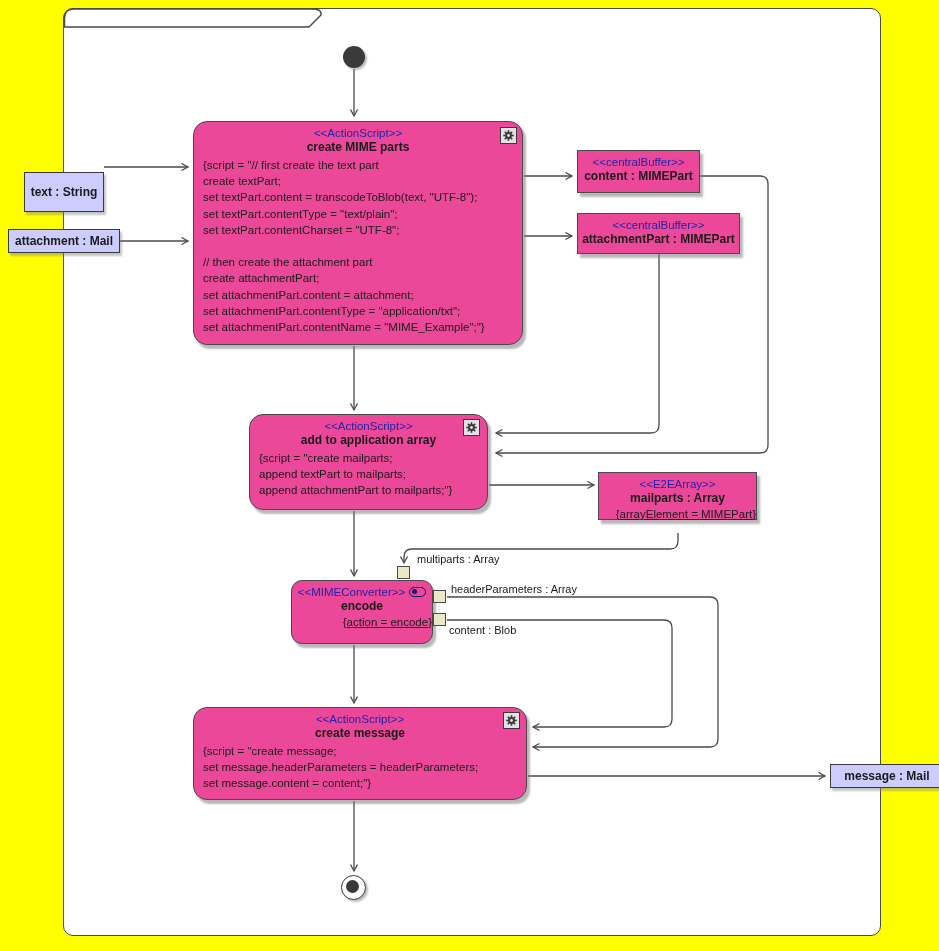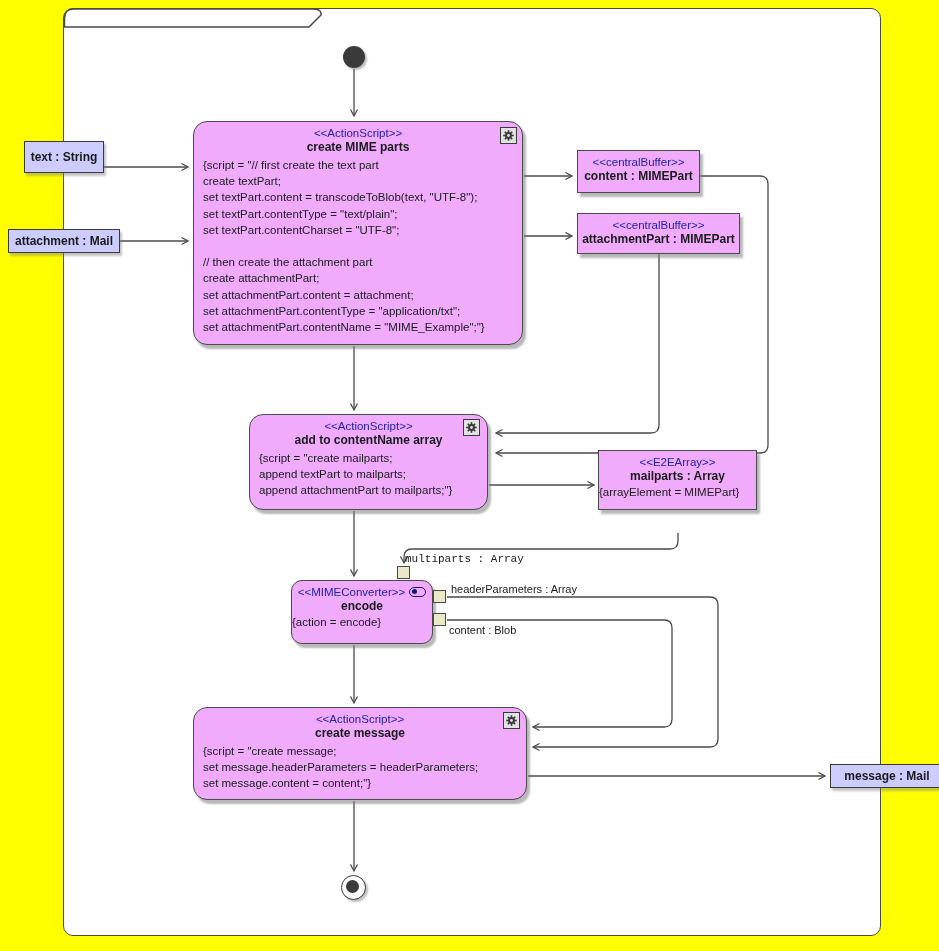--- a/index.html
+++ b/index.html
@@ -31,34 +31,34 @@
     border:1px solid #8a8a8a; position:relative;
   }
   .tab-icon svg { position:absolute; left:1px; top:1px; }
 
   
   svg.wires { position:absolute; left:0; top:0; pointer-events:none; }
   svg.wires path, svg.wires line { fill:none; stroke:#4a4a4a; stroke-width:1.3; }
 
   
   .node {
-    position:absolute; background:#f0abfc; border:1.4px solid #4a4a4a;
+    position:absolute; background:#ec4899; border:1.4px solid #4a4a4a;
     box-shadow:3px 4px 2px rgba(125,125,125,0.55);
   }
   .rounded { border-radius:14px; }
   .stereo {
     color:#2222aa; font-size:11.5px; text-align:center; padding-top:5px;
     display:flex; justify-content:center; align-items:center; gap:4px;
   }
   .nname { font-weight:bold; font-size:12px; text-align:center; padding-top:1px; }
   .script {
     font-size:11.5px; line-height:16.2px; padding:3px 8px 0 9px;
     white-space:pre-line; text-align:left;
   }
-  .prop { font-size:11.5px; text-align:left; padding-top:3px; }
+  .prop { font-size:11.5px; text-align:right; padding-top:3px;text-decoration:underline; }
 
   
   .badge {
     position:absolute; width:17px; height:17px; background:#e2e2e2;
     border:1px solid #3a3a3a; display:flex; align-items:center; justify-content:center;
   }
 
   
   .conv-icon {
     display:inline-block; width:17px; height:10px; border:1.5px solid #16166a;
@@ -160,76 +160,76 @@
         <line x1="8" y1="1.5" x2="8" y2="14.5"></line>
           <line x1="1.5" y1="8" x2="14.5" y2="8"></line>
         <line x1="3.4" y1="3.4" x2="12.6" y2="12.6"></line>
           <line x1="12.6" y1="3.4" x2="3.4" y2="12.6"></line>
       </g>
       <circle cx="8" cy="8" r="4.2" fill="#3a3a3a"></circle>
         <circle cx="8" cy="8" r="1.7" fill="#e2e2e2"></circle>
     </svg>
   </div>
 
-  <div class="obj" style="left:24px; top:141px; width:80px; height:32px;">
+  <div class="obj" style="left:24px; top:172px; width:80px; height:40px;">
     <span>text : String</span>
   </div>
   <div class="obj" style="left:8px; top:229px; width:112px; height:24px;">
     <span>attachment : Mail</span>
   </div>
 
   <div class="node" style="left:577px; top:150px; width:123px; height:43px;">
     <div class="stereo">&lt;&lt;centralBuffer&gt;&gt;</div>
     <div class="nname">content : MIMEPart</div>
   </div>
   <div class="node" style="left:577px; top:213px; width:163px; height:41px;">
     <div class="stereo">&lt;&lt;centralBuffer&gt;&gt;</div>
     <div class="nname">attachmentPart : MIMEPart</div>
   </div>
 
   <div class="node rounded" style="left:249px; top:414px; width:239px; height:96px;">
     <div class="stereo">&lt;&lt;ActionScript&gt;&gt;</div>
-    <div class="nname">add to contentName array</div>
+    <div class="nname">add to application array</div>
     <div class="script">{script = "create mailparts;
 append textPart to mailparts;
 append attachmentPart to mailparts;"}</div>
   </div>
   <div class="badge" style="left:463px; top:419px;">
     <svg width="13" height="13" viewBox="0 0 16 16">
       <g stroke="#3a3a3a" stroke-width="2">
         <line x1="8" y1="1.5" x2="8" y2="14.5"></line>
           <line x1="1.5" y1="8" x2="14.5" y2="8"></line>
         <line x1="3.4" y1="3.4" x2="12.6" y2="12.6"></line>
           <line x1="12.6" y1="3.4" x2="3.4" y2="12.6"></line>
       </g>
       <circle cx="8" cy="8" r="4.2" fill="#3a3a3a"></circle>
         <circle cx="8" cy="8" r="1.7" fill="#e2e2e2"></circle>
     </svg>
   </div>
 
-  <div class="node" style="left:598px; top:450px; width:159px; height:60px;">
+  <div class="node" style="left:598px; top:472px; width:159px; height:48px;">
     <div class="stereo">&lt;&lt;E2EArray&gt;&gt;</div>
     <div class="nname">mailparts : Array</div>
     <div class="prop">{arrayElement = MIMEPart}</div>
   </div>
 
   <div class="node" style="left:291px; top:580px; width:142px; height:64px; border-radius:11px;">
     <div class="stereo">
       <span>&lt;&lt;MIMEConverter&gt;&gt;</span>
       <span class="conv-icon"></span>
     </div>
     <div class="nname">encode</div>
     <div class="prop">{action = encode}</div>
   </div>
 
   <div class="pin" style="left:397px; top:566px;"></div>
   <div class="pin" style="left:433px; top:590px;"></div>
   <div class="pin" style="left:433px; top:613px;"></div>
 
-  <div class="elabel" style="left:405px; top:553px;font-family:Liberation Mono, monospace;">multiparts : Array</div>
+  <div class="elabel" style="left:417px; top:553px;">multiparts : Array</div>
   <div class="elabel" style="left:451px; top:583px;">headerParameters : Array</div>
   <div class="elabel" style="left:449px; top:624px;">content : Blob</div>
 
   <div class="node rounded" style="left:193px; top:707px; width:334px; height:93px;">
     <div class="stereo">&lt;&lt;ActionScript&gt;&gt;</div>
     <div class="nname">create message</div>
     <div class="script">{script = "create message;
 set message.headerParameters = headerParameters;
 set message.content = content;"}</div>
   </div>

